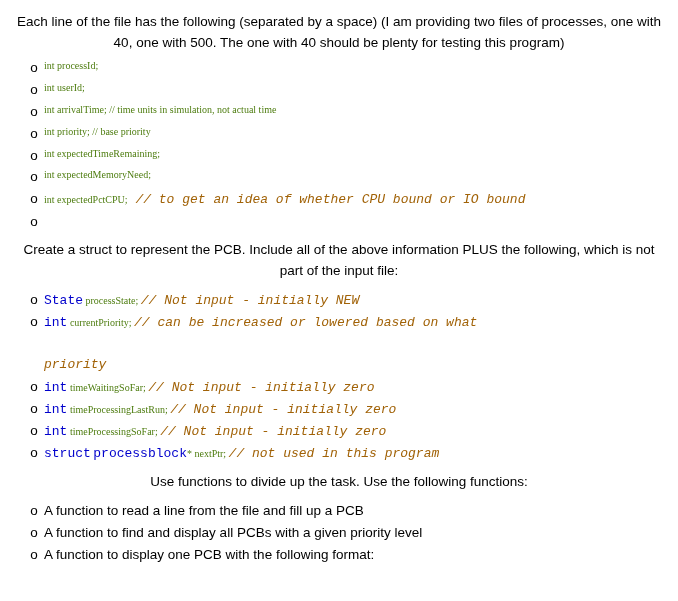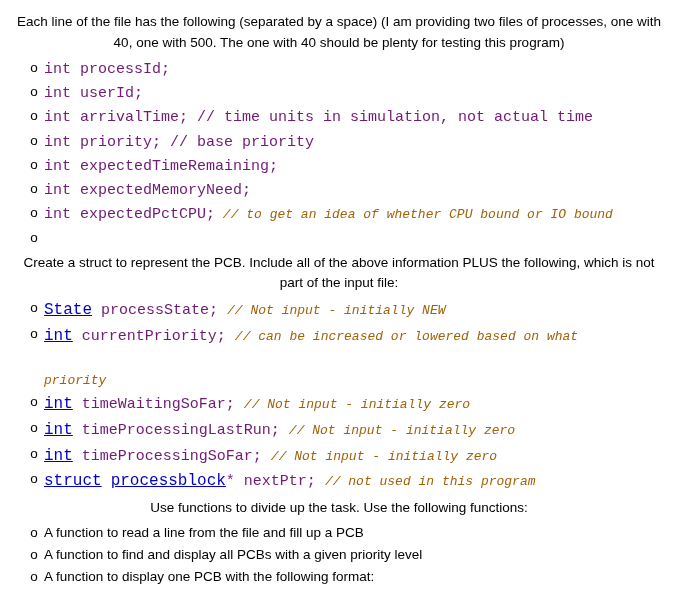--- a/index.html
+++ b/index.html
@@ -40,29 +40,28 @@
     }
     .code-green {
       color: #a16207;
       font-family: 'Courier New', Courier, monospace;
       font-size: 13px;
       font-style: italic;
     }
     .code-blue {
       color: #0000cc;
       font-family: 'Courier New', Courier, monospace;
-      font-size: 16px;
-      text-decoration: underline;
+      font-size: 13px;
     }
     .code-black {
-      font-family: Liberation Mono, monospace;
-      font-size: 15px;
-      color: #701a75;
+      font-family: Liberation Serif, serif;
+      font-size: 10px;
+      color: #4d7c0f;
     }
-    .section-gap { }
+    .section-gap { margin-top: 8px; }
   </style>
 </head>
 <body>
 
 <p>Each line of the file has the following (separated by a space) (I am providing two files of processes, one with 40, one with 500. The one with 40 should be plenty for testing this program)</p>
 
 <ul class="bullet-list">
   <li>
     <span class="bullet">o</span>
     <span class="content mono code-black">int processId;</span>

